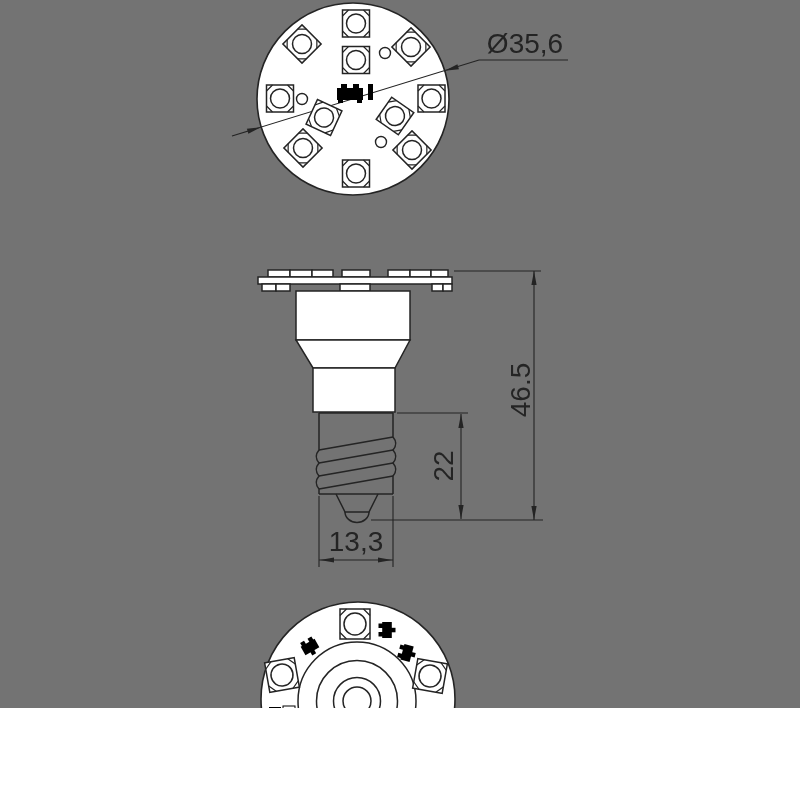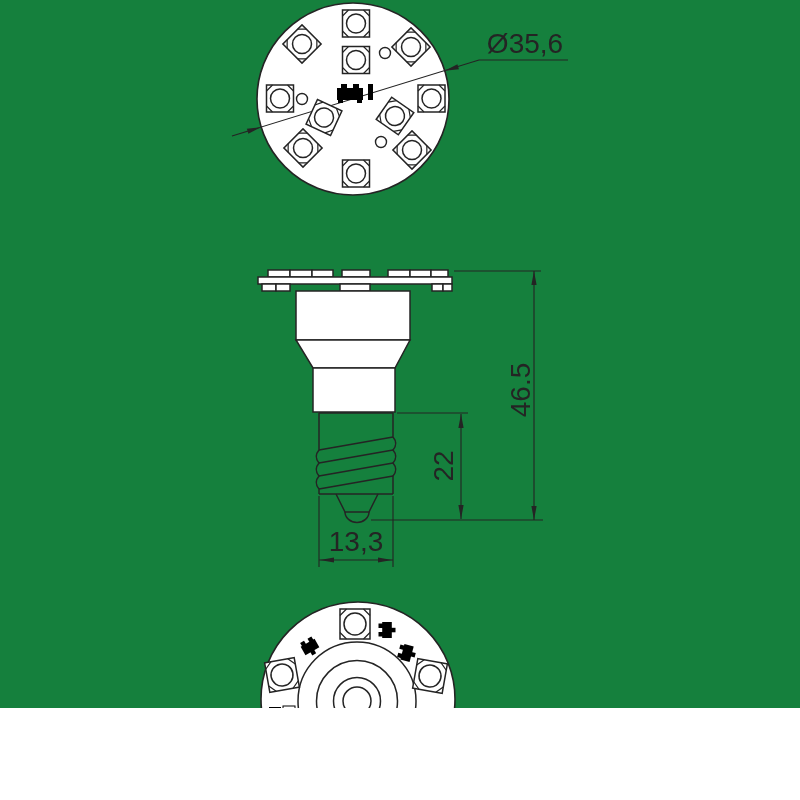--- a/index.html
+++ b/index.html
@@ -1,19 +1,19 @@
 <!DOCTYPE html>
 <html><head>
 <meta charset="utf-8">
 <style>
   html,body{margin:0;padding:0;background:#ffffff;}
   .canvas{
     position:relative;
     width:800px;height:708px;
-    background:#15803d;
+    background:#737373;
     font-family:"Liberation Sans", sans-serif;
     overflow:hidden;
   }
   svg{display:block;}
   text{
     font-family:"Liberation Sans", sans-serif;
     fill:#242424;
   }
   .dim-text{font-size:28px;}
 </style>

